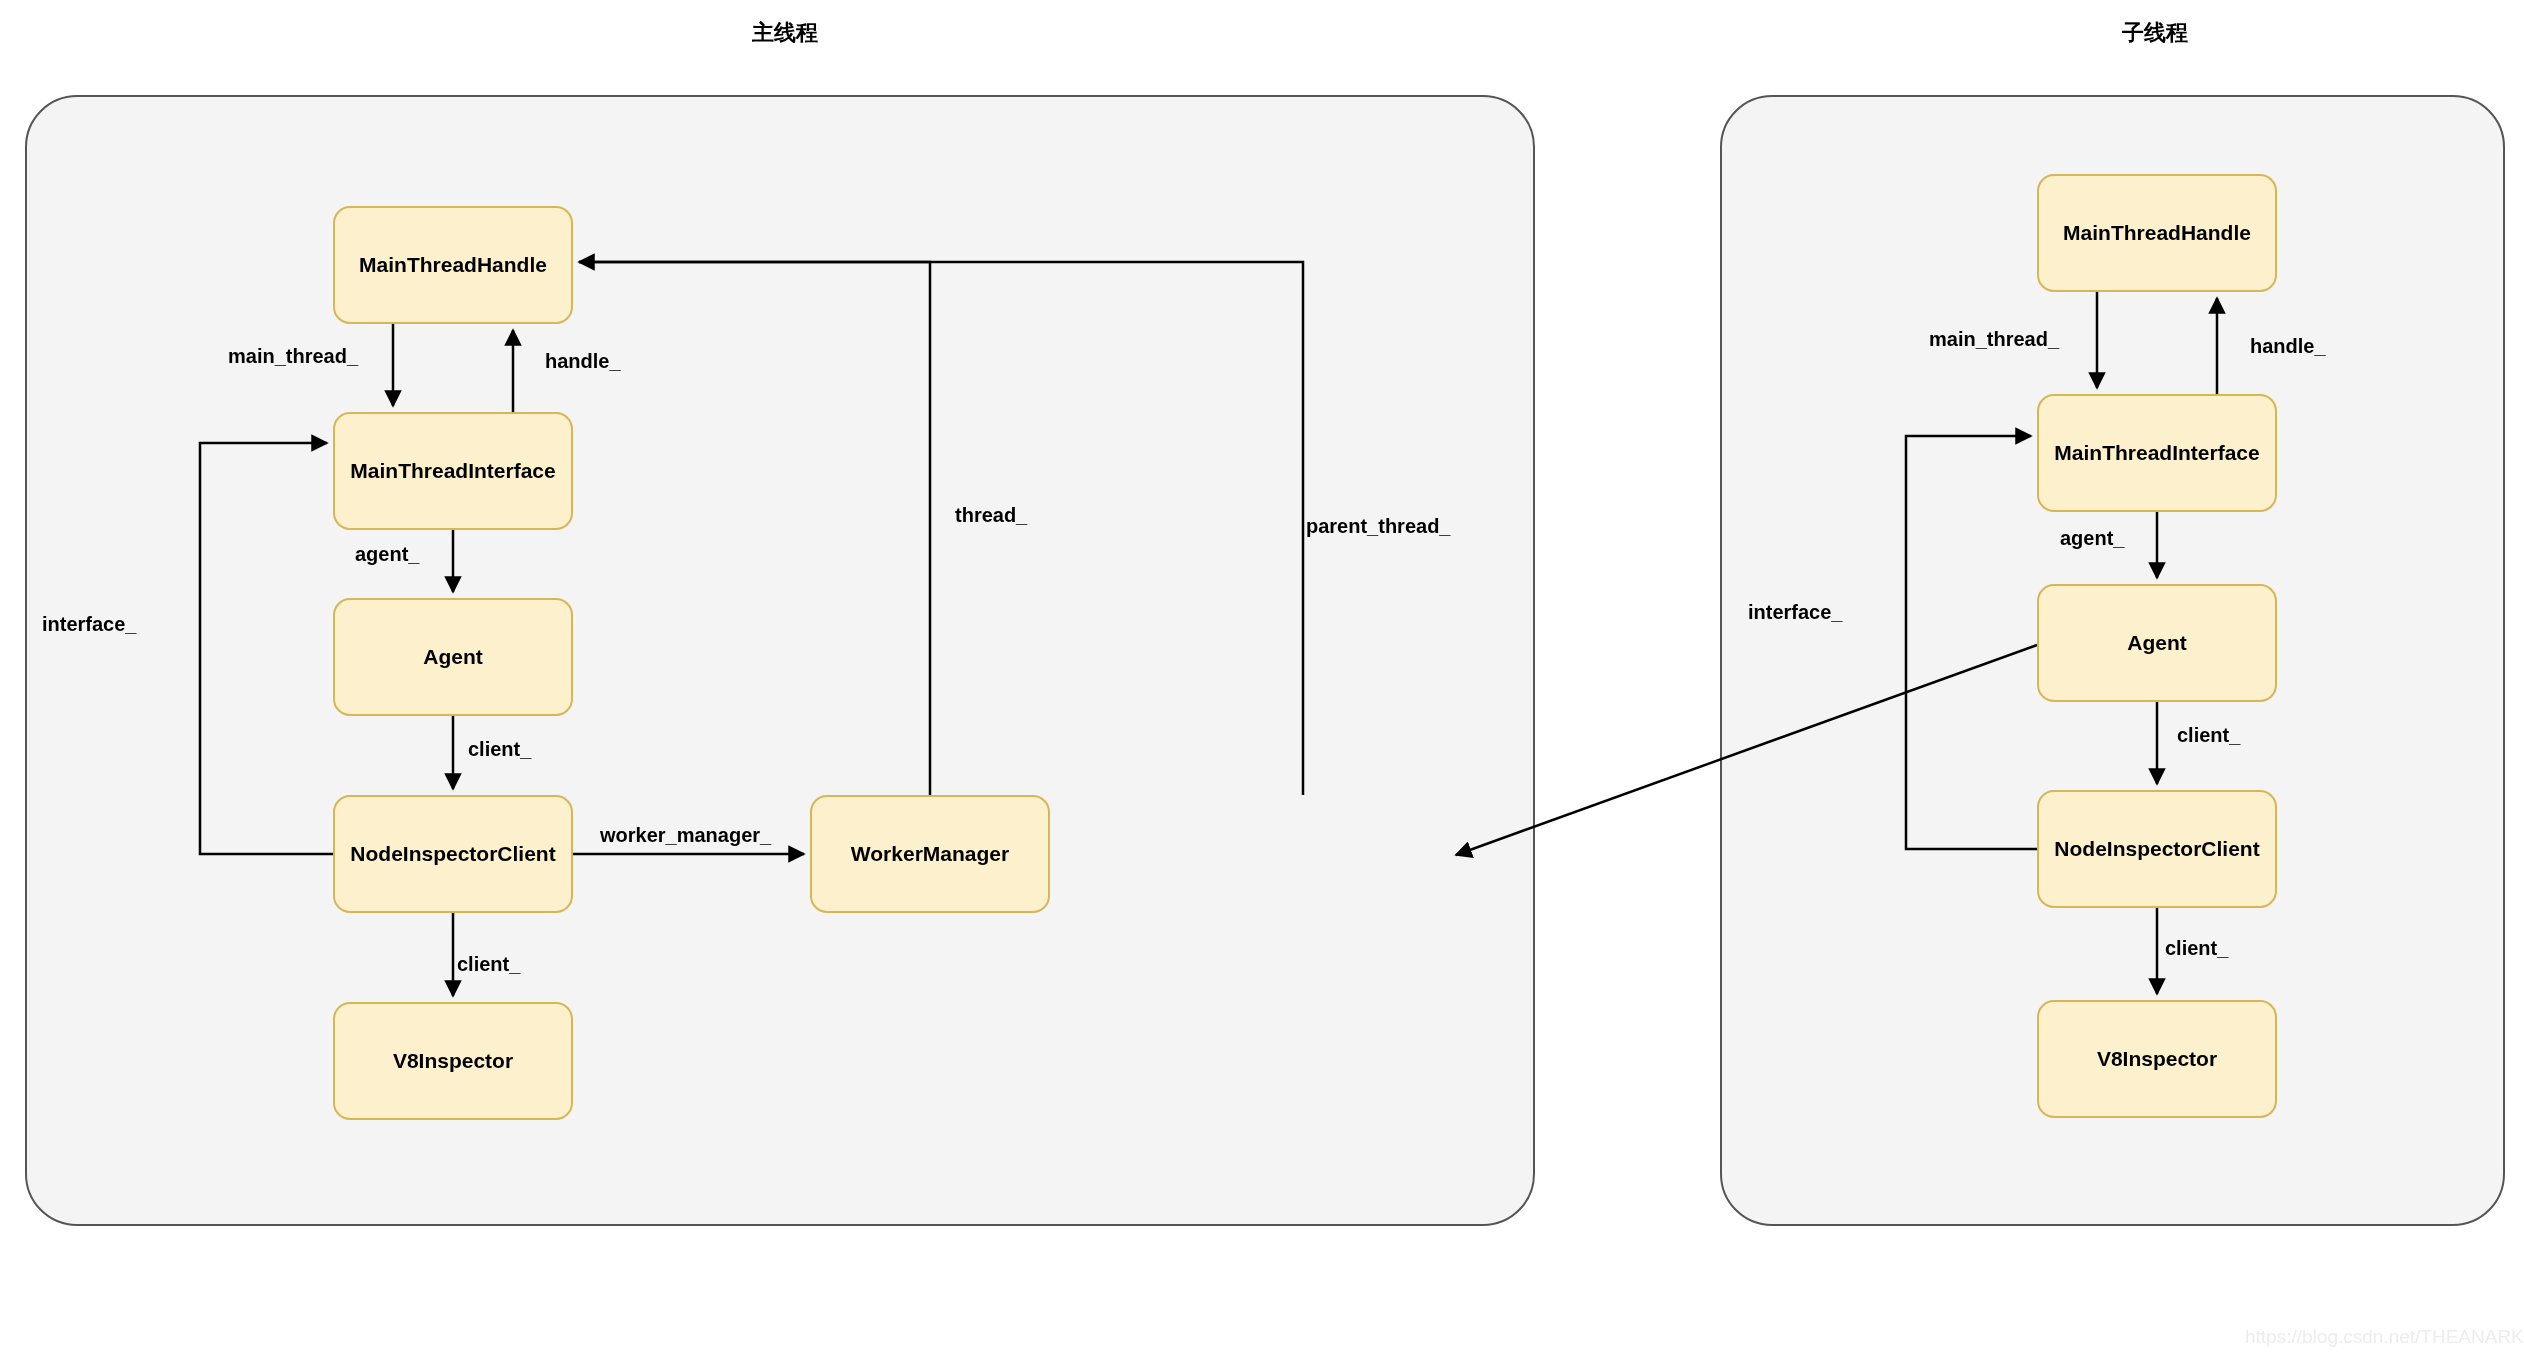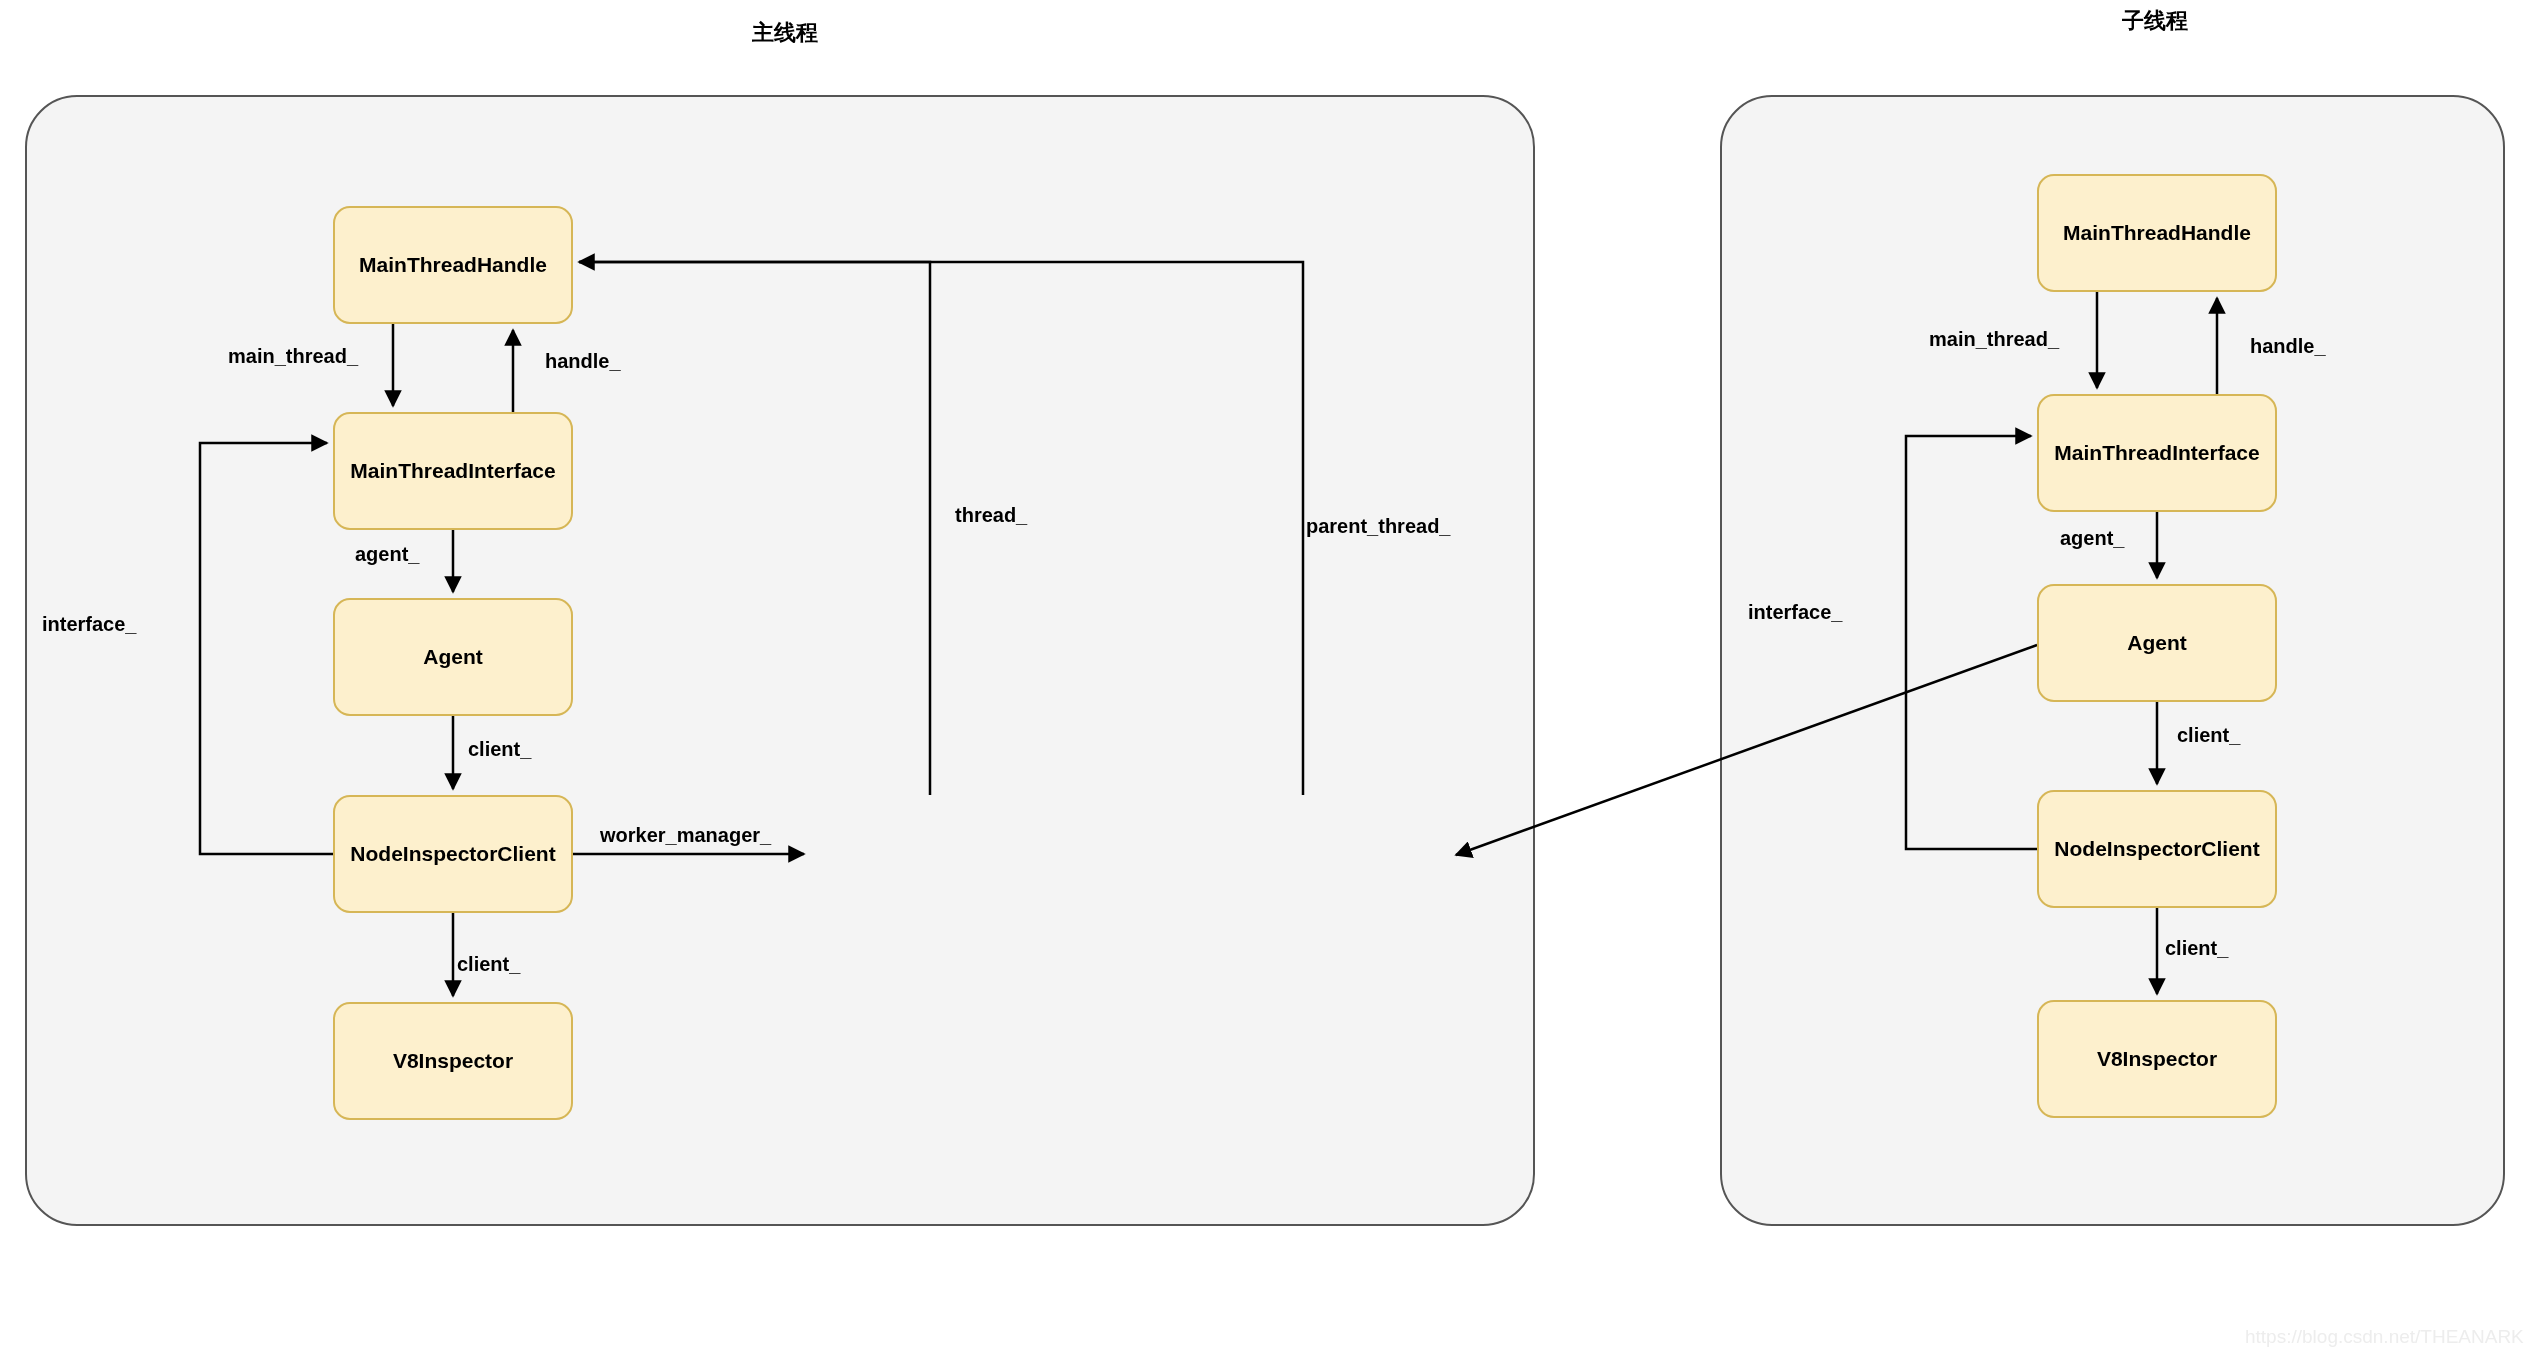--- a/index.html
+++ b/index.html
@@ -67,21 +67,21 @@
     color: #ededed;
     white-space: nowrap;
   }
 </style>
 </head>
 <body>
 
 <div id="canvas">
 
   <div class="panel-title" style="left:785px; top:18px;">主线程</div>
-  <div class="panel-title" style="left:2155px; top:6px;">子线程</div>
+  <div class="panel-title" style="left:2155px; top:18px;">子线程</div>
 
   <div class="panel" style="left:25px; top:95px; width:1510px; height:1131px;"></div>
   <div class="panel" style="left:1720px; top:95px; width:785px; height:1131px;"></div>
 
   <svg id="edges" viewBox="0 0 2524 1366" xmlns="http://www.w3.org/2000/svg">
     <defs>
       <marker id="arrow" viewBox="0 0 10 10" refX="9" refY="5" markerWidth="7" markerHeight="7" orient="auto-start-reverse">
         <path d="M 0 0 L 10 5 L 0 10 z" fill="#000000"></path>
       </marker>
     </defs>
@@ -117,20 +117,21 @@
     <path d="M 2157 908 L 2157 994" stroke="#000" stroke-width="2.5" fill="none" marker-end="url(#arrow)"></path>
 
     <path d="M 2037 645 L 1456 855" stroke="#000" stroke-width="2.5" fill="none" marker-end="url(#arrow)"></path>
   </svg>
 
   <div class="node" style="left:333px; top:206px; width:240px; height:118px;">MainThreadHandle</div>
   <div class="node" style="left:333px; top:412px; width:240px; height:118px;">MainThreadInterface</div>
   <div class="node" style="left:333px; top:598px; width:240px; height:118px;">Agent</div>
   <div class="node" style="left:333px; top:795px; width:240px; height:118px;">NodeInspectorClient</div>
   <div class="node" style="left:333px; top:1002px; width:240px; height:118px;">V8Inspector</div>
+  <div class="node" style="left:810px; top:795px; width:240px; height:118px;">WorkerManager</div>
 
   <div class="node" style="left:2037px; top:174px; width:240px; height:118px;">MainThreadHandle</div>
   <div class="node" style="left:2037px; top:394px; width:240px; height:118px;">MainThreadInterface</div>
   <div class="node" style="left:2037px; top:584px; width:240px; height:118px;">Agent</div>
   <div class="node" style="left:2037px; top:790px; width:240px; height:118px;">NodeInspectorClient</div>
   <div class="node" style="left:2037px; top:1000px; width:240px; height:118px;">V8Inspector</div>
 
   <div class="edge-label" style="left:228px; top:345px;">main_thread_</div>
   <div class="edge-label" style="left:545px; top:350px;">handle_</div>
   <div class="edge-label" style="left:42px; top:613px;">interface_</div>

